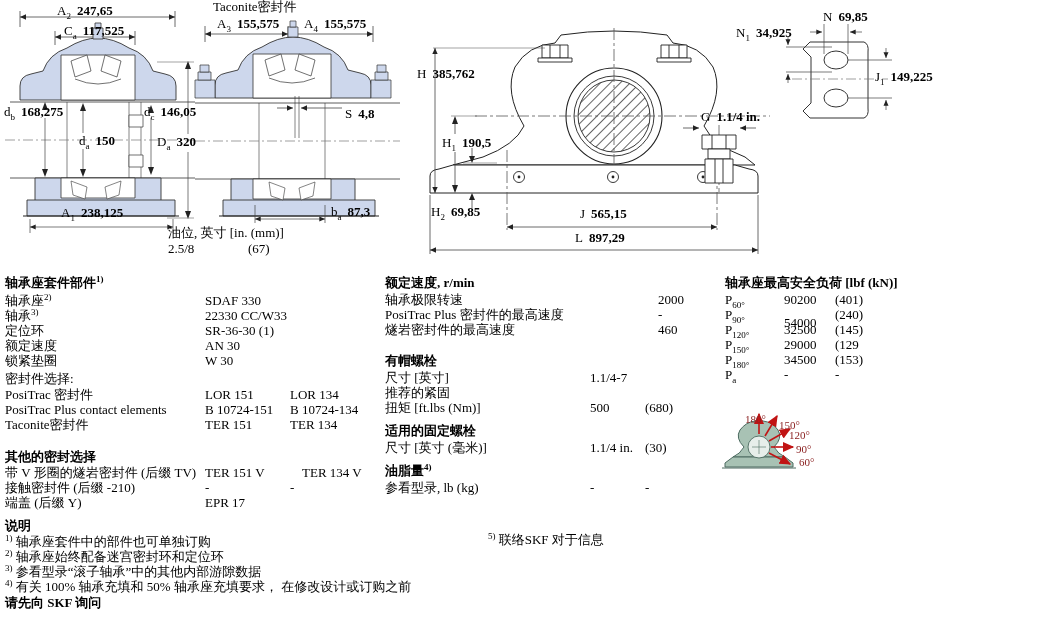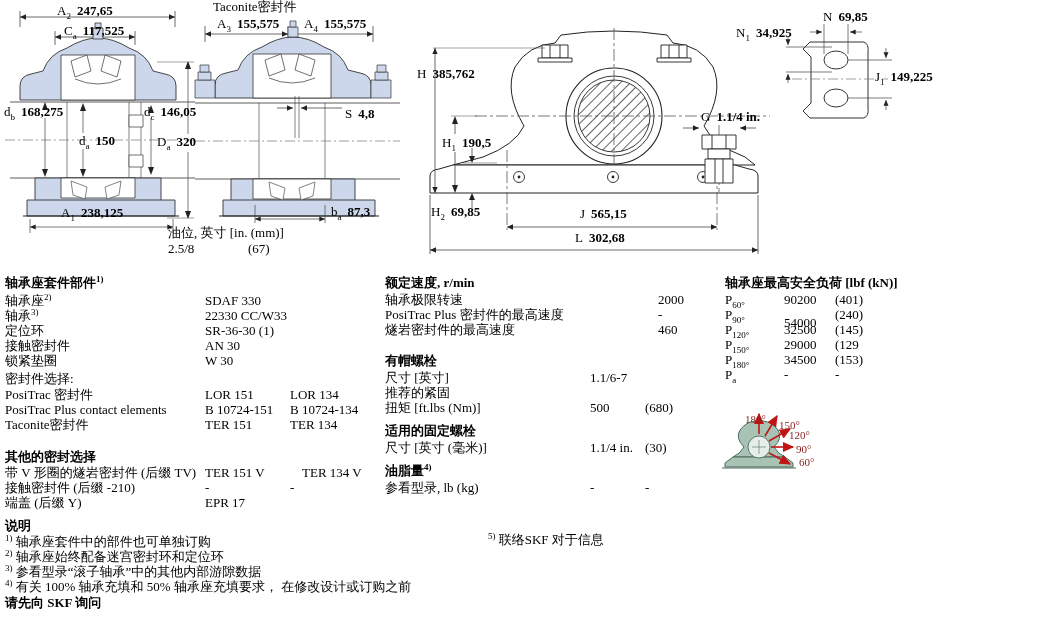--- a/index.html
+++ b/index.html
@@ -275,41 +275,41 @@
 
 <span class="t" style="left:168px;top:226px">油位, 英寸 [in. (mm)]</span>
 <span class="t" style="left:168px;top:242px">2.5/8</span>
 <span class="t" style="left:248px;top:242px">(67)</span>
 
 <span class="t" style="left:417px;top:67px"><span>H</span><span class="dv">385,762</span></span>
 <span class="t" style="left:442px;top:136px"><span>H</span><sub>1</sub><span class="dv">190,5</span></span>
 <span class="t" style="left:431px;top:205px"><span>H</span><sub>2</sub><span class="dv">69,85</span></span>
 <span class="t" style="left:701px;top:110px"><span>G</span><span class="dv">1.1/4 in.</span></span>
 <span class="t" style="left:580px;top:207px"><span>J</span><span class="dv">565,15</span></span>
-<span class="t" style="left:575px;top:231px"><span>L</span><span class="dv">302,68</span></span>
+<span class="t" style="left:575px;top:231px"><span>L</span><span class="dv">897,29</span></span>
 
 <span class="t" style="left:823px;top:10px"><span>N</span><span class="dv">69,85</span></span>
 <span class="t" style="left:736px;top:26px"><span>N</span><sub>1</sub><span class="dv">34,925</span></span>
 <span class="t" style="left:875px;top:70px"><span>J</span><sub>1</sub><span class="dv">149,225</span></span>
 
 <span class="t red" style="left:745px;top:414px">180°</span>
 <span class="t red" style="left:779px;top:420px">150°</span>
 <span class="t red" style="left:789px;top:430px">120°</span>
 <span class="t red" style="left:796px;top:444px">90°</span>
 <span class="t red" style="left:799px;top:457px">60°</span>
 
 <div class="sec" style="left:5px;top:276px">
   <span class="t b" style="left:0;top:0"><span>轴承座套件部件</span><sup>1)</sup></span>
   <span class="t" style="left:0;top:18px"><span>轴承座</span><sup>2)</sup></span>
   <span class="t" style="left:200px;top:18px">SDAF 330</span>
   <span class="t" style="left:0;top:33px"><span>轴承</span><sup>3)</sup></span>
   <span class="t" style="left:200px;top:33px">22330 CC/W33</span>
   <span class="t" style="left:0;top:48px">定位环</span>
   <span class="t" style="left:200px;top:48px">SR-36-30 (1)</span>
-  <span class="t" style="left:0;top:63px">接触密封件</span>
+  <span class="t" style="left:0;top:63px">额定速度</span>
   <span class="t" style="left:200px;top:63px">AN 30</span>
   <span class="t" style="left:0;top:78px">锁紧垫圈</span>
   <span class="t" style="left:200px;top:78px">W 30</span>
 </div>
 
 <div class="sec" style="left:5px;top:372px">
   <span class="t" style="left:0;top:0">密封件选择:</span>
   <span class="t" style="left:0;top:16px">PosiTrac 密封件</span>
   <span class="t" style="left:200px;top:16px">LOR 151</span>
   <span class="t" style="left:285px;top:16px">LOR 134</span>
@@ -348,21 +348,21 @@
   <span class="t" style="left:273px;top:17px">2000</span>
   <span class="t" style="left:0;top:32px">PosiTrac Plus 密封件的最高速度</span>
   <span class="t" style="left:273px;top:32px">-</span>
   <span class="t" style="left:0;top:47px">燧岩密封件的最高速度</span>
   <span class="t" style="left:273px;top:47px">460</span>
 </div>
 
 <div class="sec" style="left:385px;top:354px">
   <span class="t b" style="left:0;top:0">有帽螺栓</span>
   <span class="t" style="left:0;top:17px">尺寸 [英寸]</span>
-  <span class="t" style="left:205px;top:17px">1.1/6-7</span>
+  <span class="t" style="left:205px;top:17px">1.1/4-7</span>
   <span class="t" style="left:0;top:32px">推荐的紧固</span>
   <span class="t" style="left:0;top:47px">扭矩 [ft.lbs (Nm)]</span>
   <span class="t" style="left:205px;top:47px">500</span>
   <span class="t" style="left:260px;top:47px">(680)</span>
 </div>
 
 <div class="sec" style="left:385px;top:424px">
   <span class="t b" style="left:0;top:0">适用的固定螺栓</span>
   <span class="t" style="left:0;top:17px">尺寸 [英寸 (毫米)]</span>
   <span class="t" style="left:205px;top:17px">1.1/4 in.</span>

